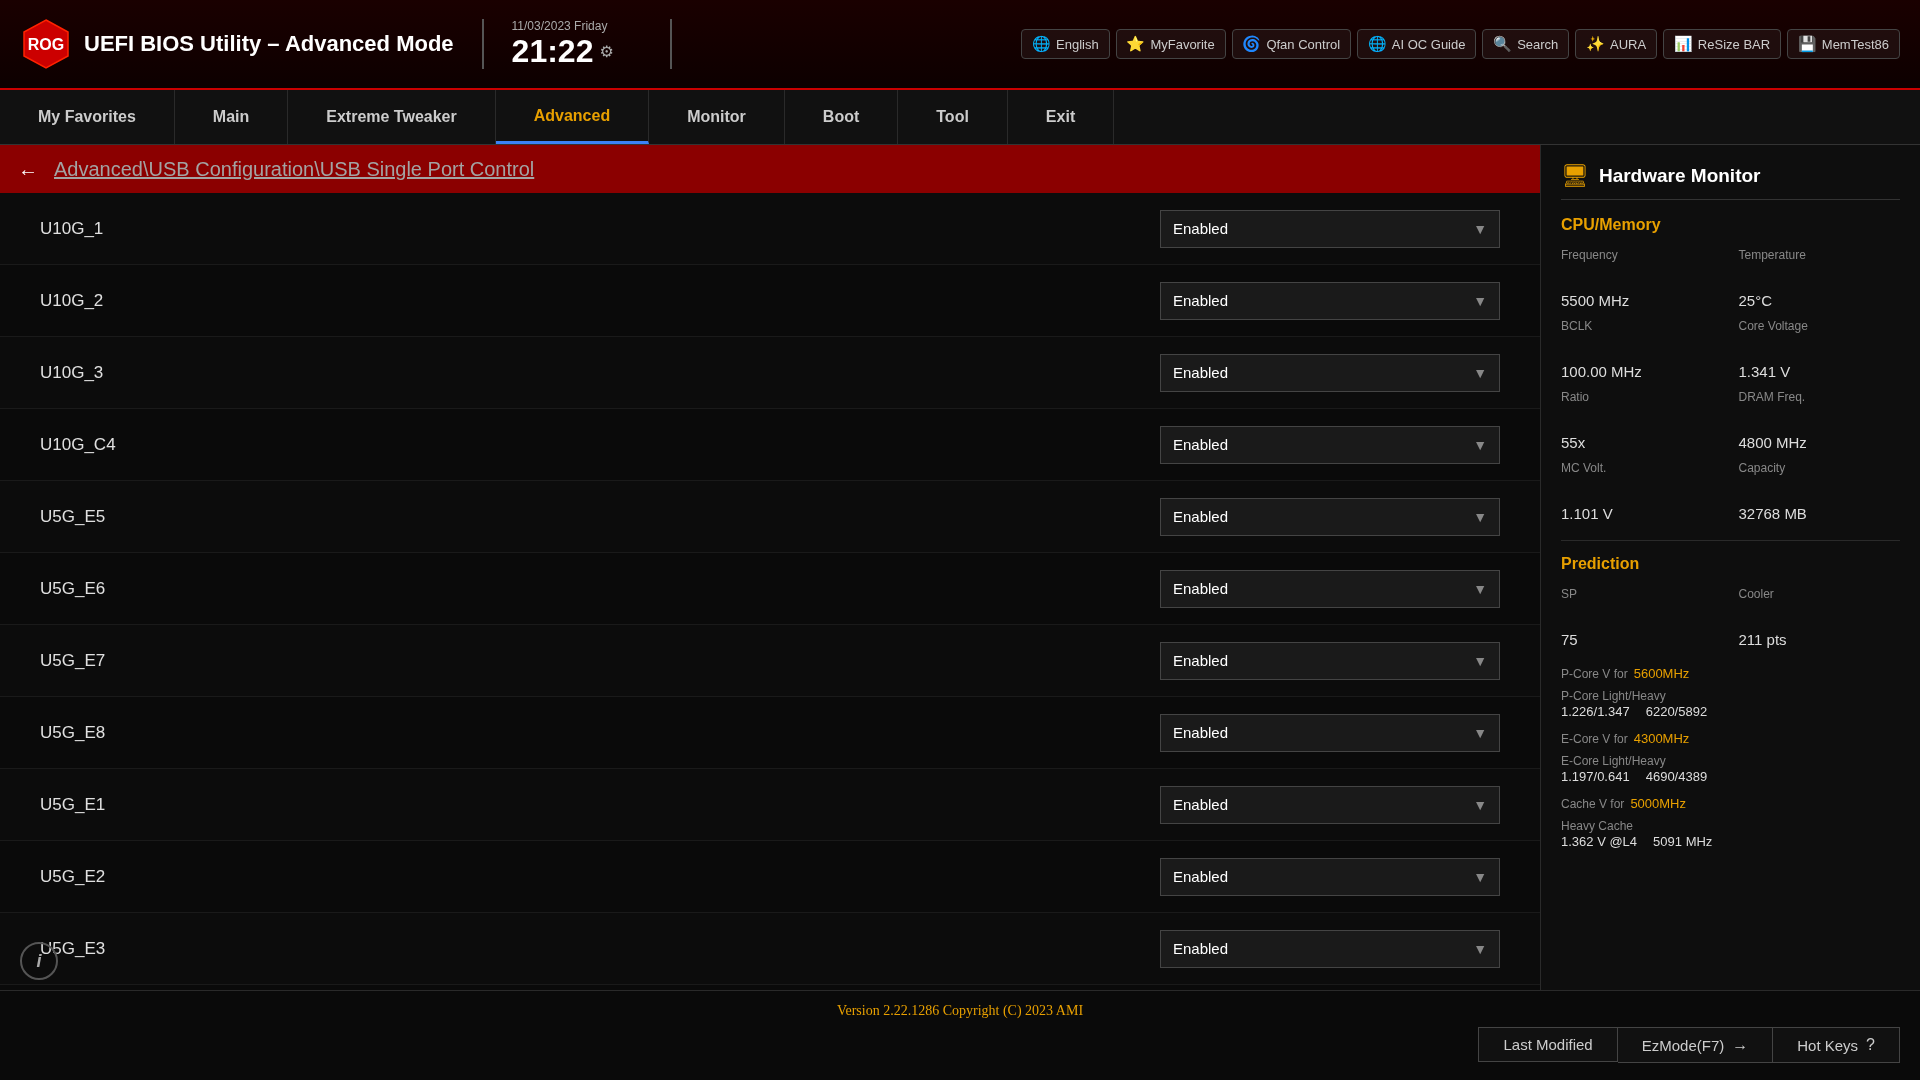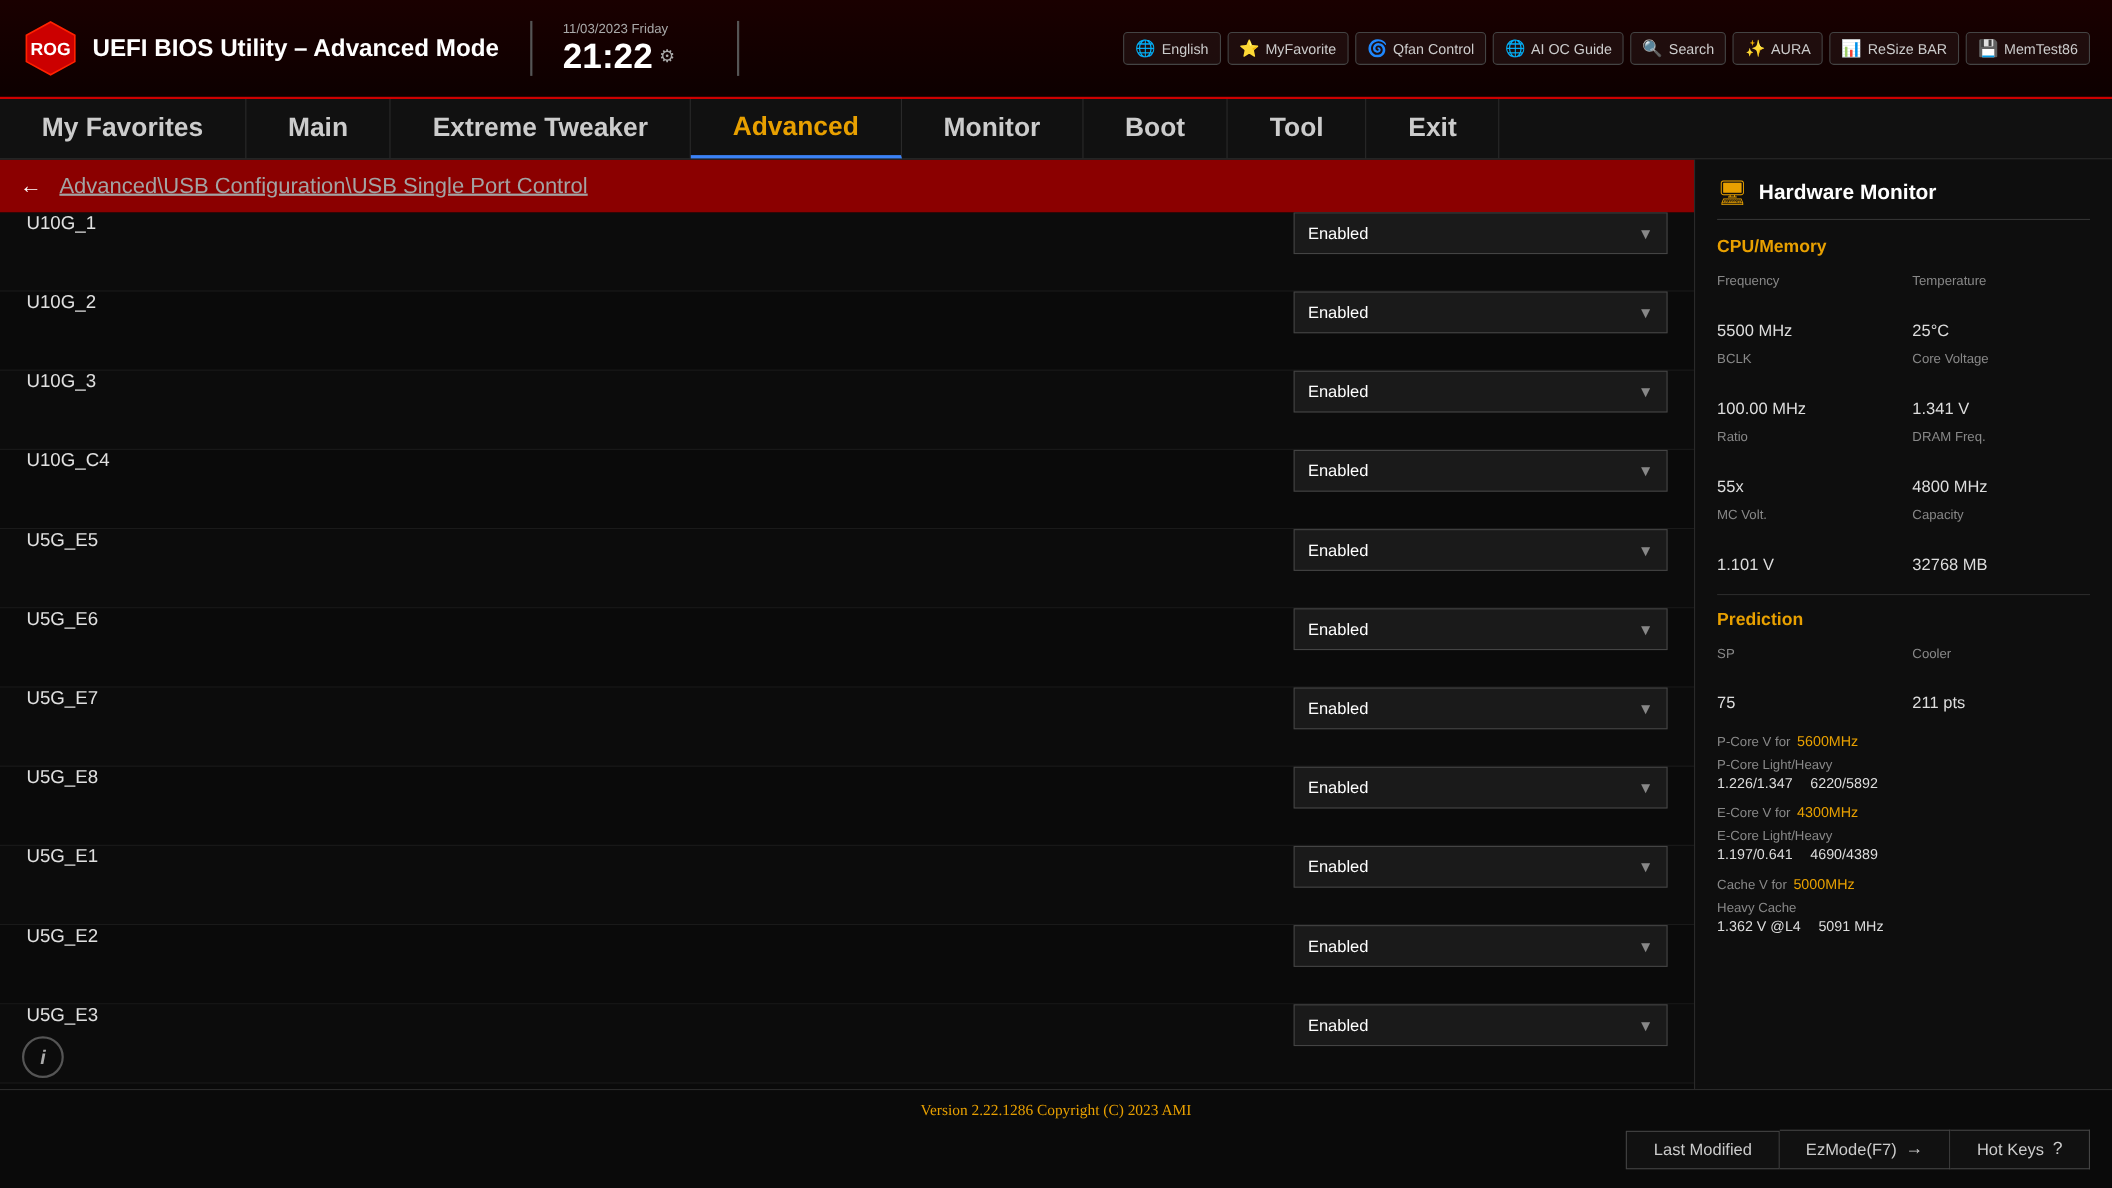--- a/index.html
+++ b/index.html
@@ -127,21 +127,21 @@
       border-bottom: 1px solid #333;
       height: 55px;
       display: flex;
       align-items: stretch;
     }
 
     .nav-item {
       display: flex;
       align-items: center;
       padding: 0 38px;
-      font-size: 24px;
+      font-size: 16px;
       font-weight: 600;
       color: #ccc;
       cursor: pointer;
       border-right: 1px solid #2a2a2a;
       transition: background 0.15s;
     }
 
     .nav-item.active {
       color: #e8a000;
       border-bottom: 3px solid #3b82f6;
@@ -280,22 +280,23 @@
 
     
     .settings-list {
       padding: 0;
       overflow-y: auto;
       height: calc(100% - 48px);
     }
 
     .settings-row {
       display: flex;
+      align-items: center;
       justify-content: space-between;
-      padding: 0 24px;
+      padding: 0 40px;
       height: 72px;
       border-bottom: 1px solid #1a1a1a;
       cursor: pointer;
     }
 
     .settings-row:nth-child(odd) {
       background: rgba(255,255,255,0.01);
     }
 
     .setting-name {
@@ -362,21 +363,21 @@
       text-align: center;
       color: #e8a000;
       font-size: 14px;
       padding-top: 12px;
       font-family: Liberation Serif, serif;
     }
 
     .bottom-buttons {
       display: flex;
       justify-content: flex-end;
-      align-items: center;
+      align-items: flex-start;
       gap: 0;
       padding: 8px 20px 0;
     }
 
     .bottom-btn {
       display: flex;
       align-items: center;
       gap: 8px;
       padding: 8px 24px;
       border: 1px solid #444;

